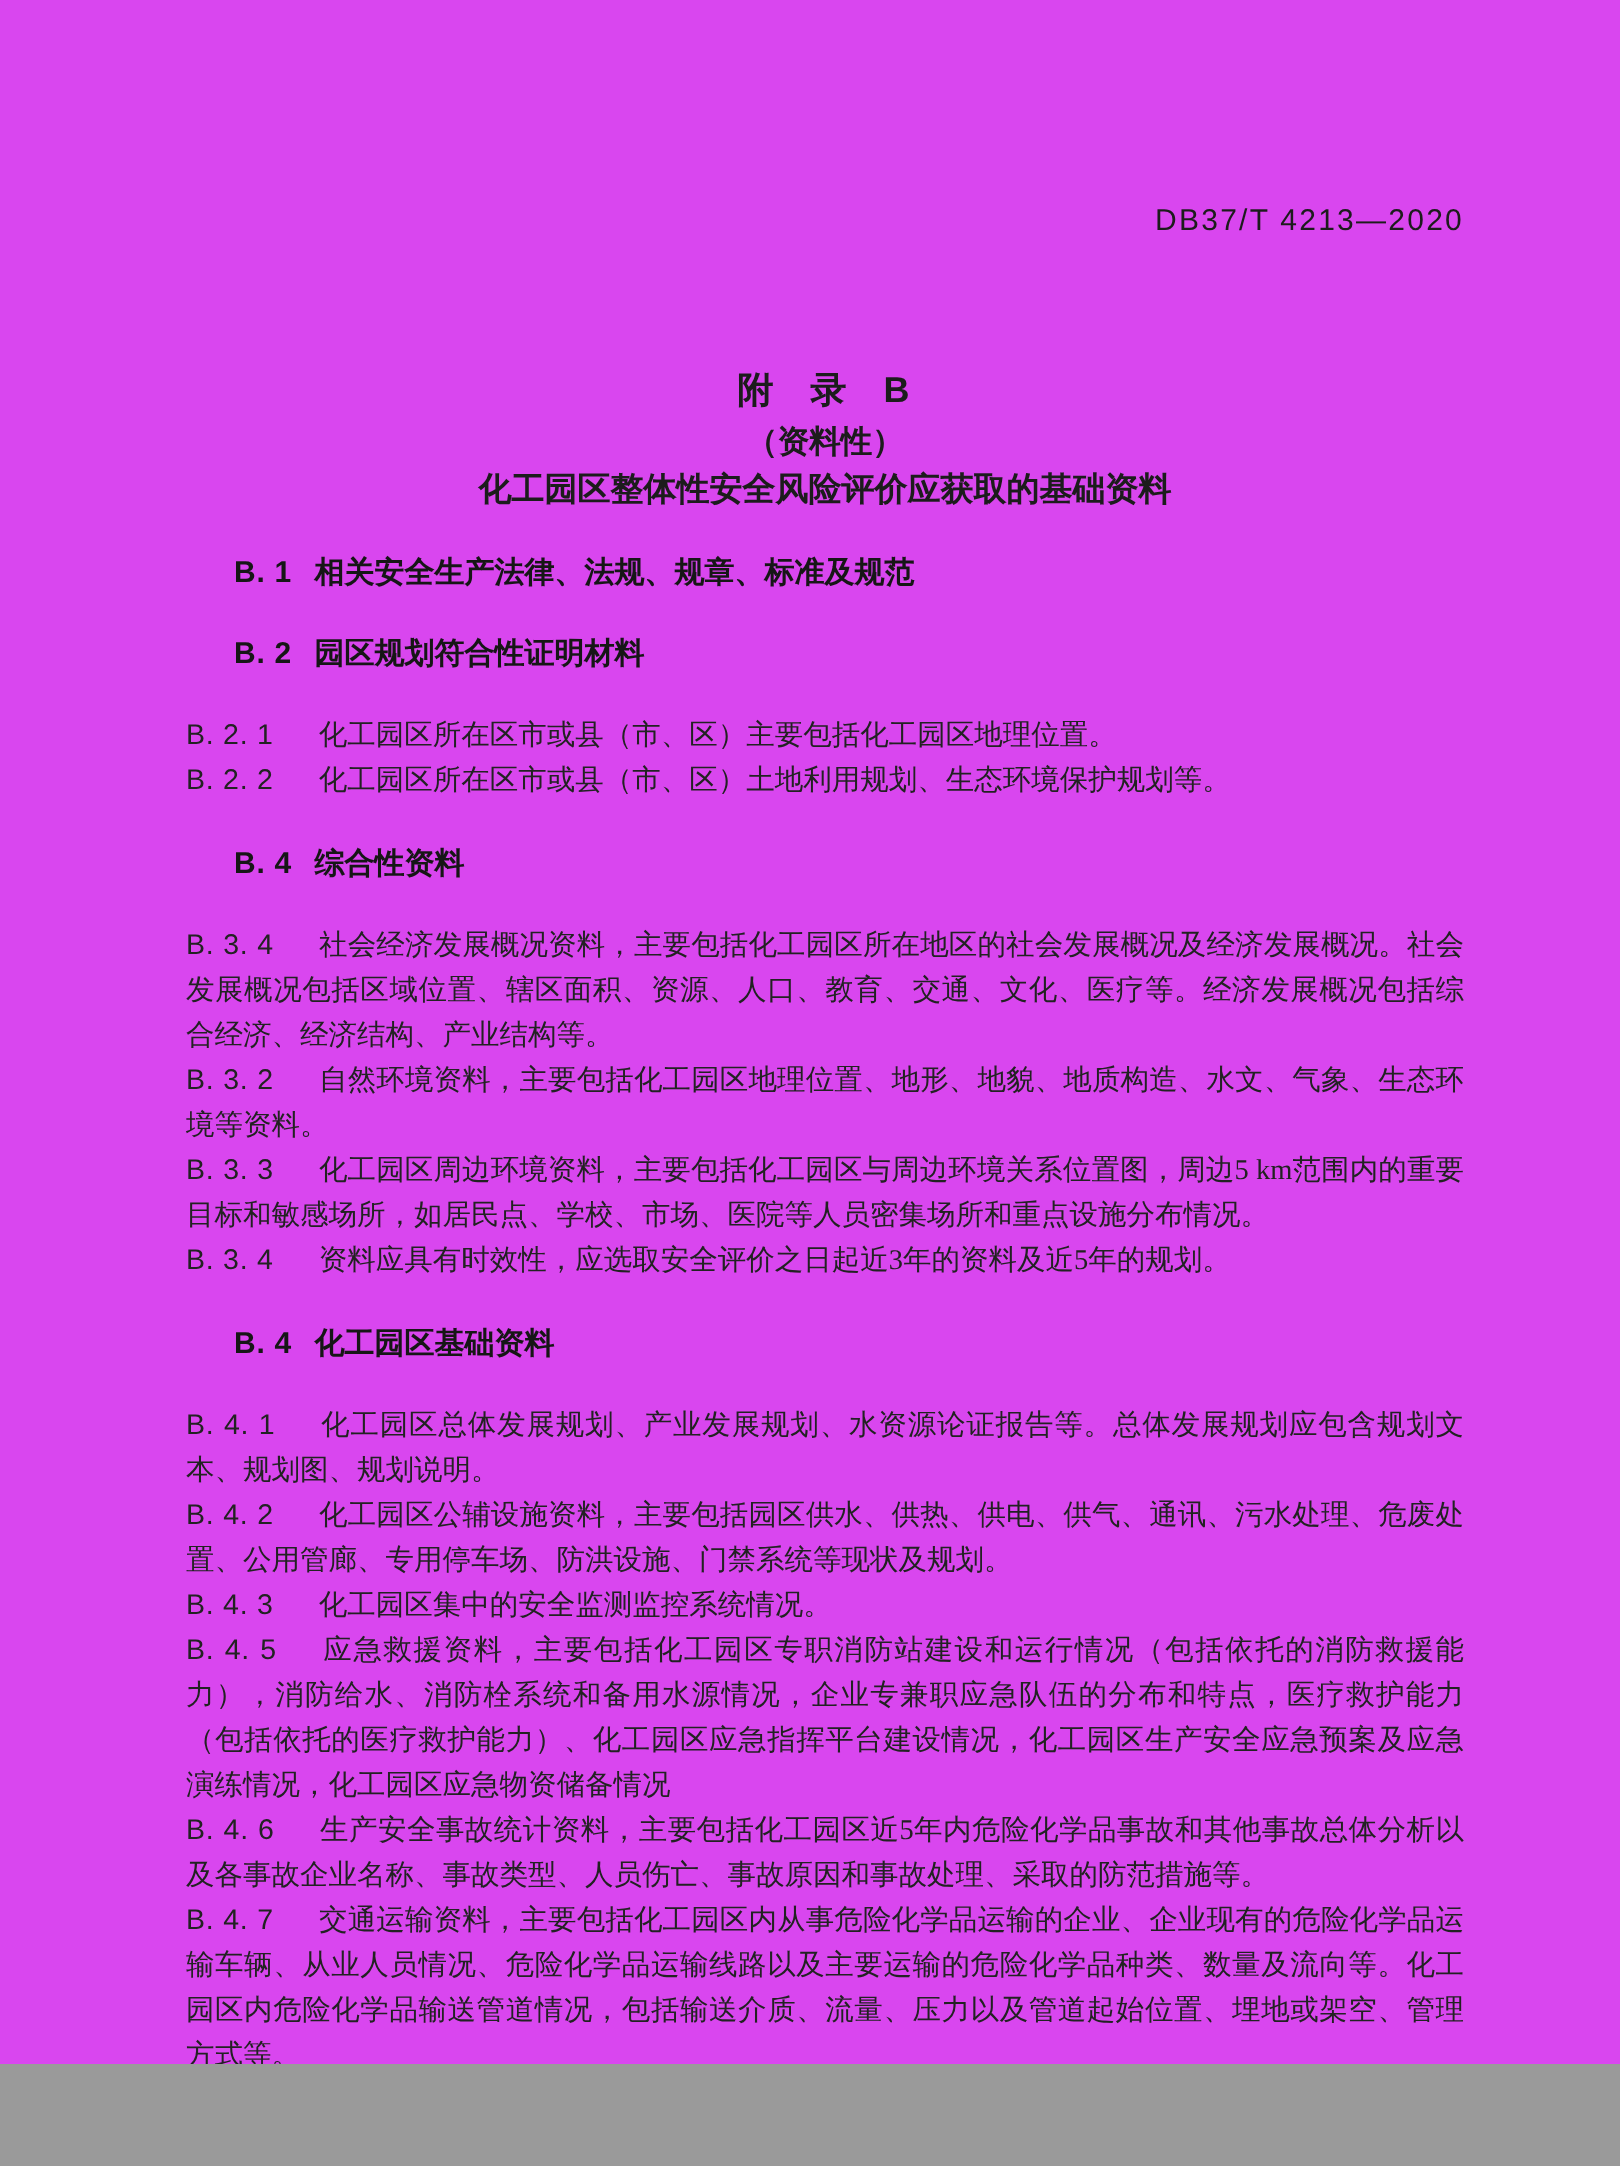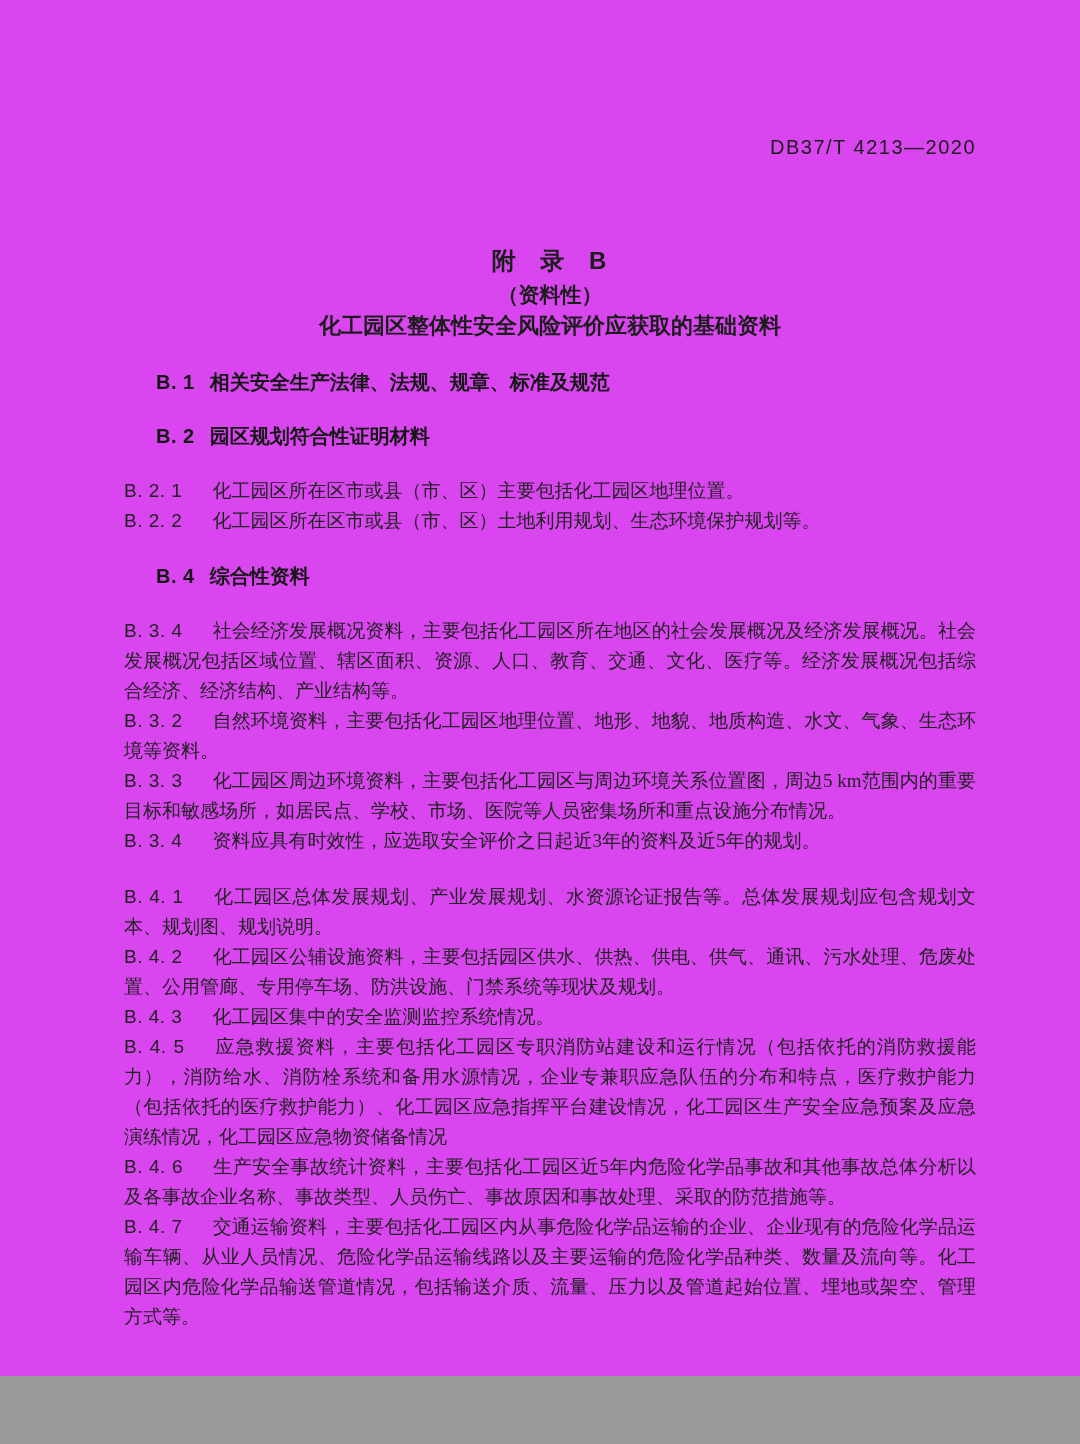--- a/index.html
+++ b/index.html
@@ -97,20 +97,21 @@
 
     <div class="sec">
       <h2 class="sec-h"><span class="num">B. 4</span><span>综合性资料</span></h2>
       <p class="clause"><span class="num">B. 3. 4</span><span>社会经济发展概况资料，主要包括化工园区所在地区的社会发展概况及经济发展概况。社会发展概况包括区域位置、辖区面积、资源、人口、教育、交通、文化、医疗等。经济发展概况包括综合经济、经济结构、产业结构等。</span></p>
       <p class="clause"><span class="num">B. 3. 2</span><span>自然环境资料，主要包括化工园区地理位置、地形、地貌、地质构造、水文、气象、生态环境等资料。</span></p>
       <p class="clause"><span class="num">B. 3. 3</span><span>化工园区周边环境资料，主要包括化工园区与周边环境关系位置图，周边5 km范围内的重要目标和敏感场所，如居民点、学校、市场、医院等人员密集场所和重点设施分布情况。</span></p>
       <p class="clause"><span class="num">B. 3. 4</span><span>资料应具有时效性，应选取安全评价之日起近3年的资料及近5年的规划。</span></p>
     </div>
 
     <div class="sec">
+      <h2 class="sec-h"><span class="num">B. 4</span><span>化工园区基础资料</span></h2>
       <p class="clause"><span class="num">B. 4. 1</span><span>化工园区总体发展规划、产业发展规划、水资源论证报告等。总体发展规划应包含规划文本、规划图、规划说明。</span></p>
       <p class="clause"><span class="num">B. 4. 2</span><span>化工园区公辅设施资料，主要包括园区供水、供热、供电、供气、通讯、污水处理、危废处置、公用管廊、专用停车场、防洪设施、门禁系统等现状及规划。</span></p>
       <p class="clause"><span class="num">B. 4. 3</span><span>化工园区集中的安全监测监控系统情况。</span></p>
       <p class="clause"><span class="num">B. 4. 5</span><span>应急救援资料，主要包括化工园区专职消防站建设和运行情况（包括依托的消防救援能力），消防给水、消防栓系统和备用水源情况，企业专兼职应急队伍的分布和特点，医疗救护能力（包括依托的医疗救护能力）、化工园区应急指挥平台建设情况，化工园区生产安全应急预案及应急演练情况，化工园区应急物资储备情况</span></p>
       <p class="clause"><span class="num">B. 4. 6</span><span>生产安全事故统计资料，主要包括化工园区近5年内危险化学品事故和其他事故总体分析以及各事故企业名称、事故类型、人员伤亡、事故原因和事故处理、采取的防范措施等。</span></p>
       <p class="clause"><span class="num">B. 4. 7</span><span>交通运输资料，主要包括化工园区内从事危险化学品运输的企业、企业现有的危险化学品运输车辆、从业人员情况、危险化学品运输线路以及主要运输的危险化学品种类、数量及流向等。化工园区内危险化学品输送管道情况，包括输送介质、流量、压力以及管道起始位置、埋地或架空、管理方式等。</span></p>
     </div>
 
   </div>
 

